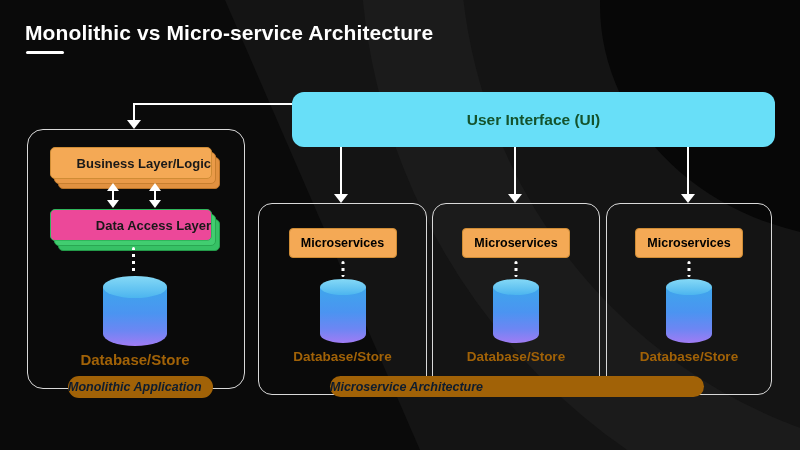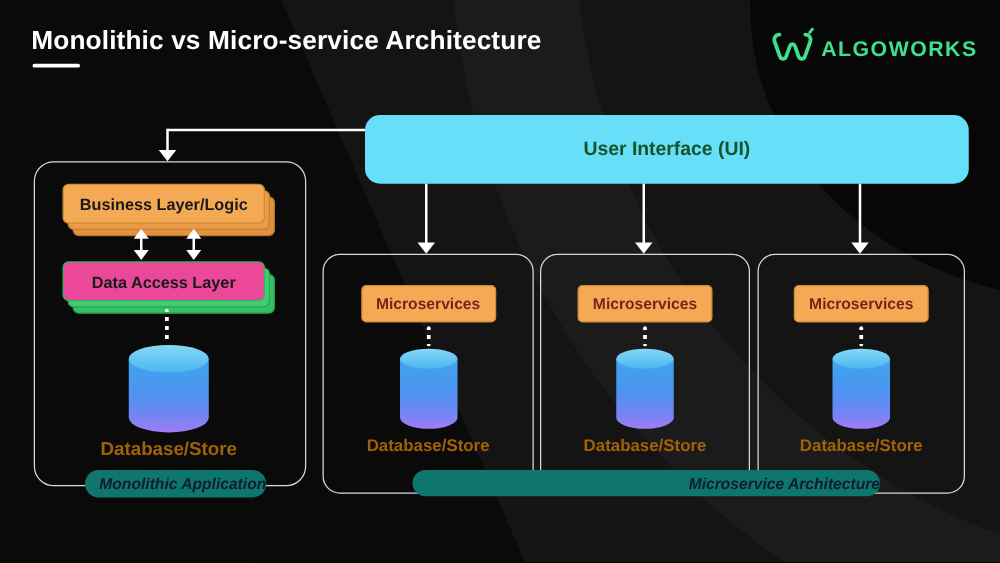--- a/index.html
+++ b/index.html
@@ -47,35 +47,35 @@
     width:3px; border-radius:2px;
     background:repeating-linear-gradient(to bottom, #fff 0 3px, transparent 3px 7px);
   }
   
   .panel{border:1.4px solid #d9d9d9; background:transparent;}
   .mono-panel{left:27px; top:129px; width:216px; height:258px; border-radius:16px;}
   .micro-panel{top:203px; height:190px; border-radius:14px;}
   
   .layer-box{
     position:absolute; width:160px; height:30px; border-radius:5px;
-    display:flex; align-items:center; justify-content:center;
+    display:flex; align-items:center; justify-content:flex-end;
   }
   .layer-box span{font-size:13px; font-weight:800; color:#191919;}
   .orange-main{background:#f4a955; border:1.5px solid #cf8c35;}
   .orange-b1{background:#ea9a48; border:1.5px solid #c87f2f;}
   .orange-b2{background:#e19140; border:1.5px solid #b87227;}
   .green-main{background:#ec4899; border:1.5px solid #2fb65b;}
   .green-b1{background:#41cd70; border:1.5px solid #29a852;}
   .green-b2{background:#36c165; border:1.5px solid #239a49;}
   
   .svc-box{
     width:106px; height:28px; background:#f4a955; border:1.5px solid #cf8c35;
     border-radius:4px; display:flex; align-items:center; justify-content:center;
   }
-  .svc-box span{font-size:12.5px; font-weight:800; color:#7f1d1d;}
+  .svc-box span{font-size:12.5px; font-weight:800; color:#000000;}
   
   .cyl{position:absolute;}
   .cyl-body{
     position:absolute; left:0; right:0; bottom:0;
     background:linear-gradient(180deg,#3ea6ec 0%, #4b94f1 45%, #6d86f3 75%, #a07cf4 100%);
   }
   .cyl-top{
     position:absolute; left:0; top:0; width:100%; border-radius:50%;
     background:linear-gradient(180deg,#85d9f6 0%, #4cb5ef 100%);
   }
@@ -83,45 +83,36 @@
   .cyl-lg .cyl-body{top:11px; border-radius:0 0 32px 32px / 0 0 12px 12px;}
   .cyl-lg .cyl-top{height:22px;}
   .cyl-sm{width:46px; height:64px;}
   .cyl-sm .cyl-body{top:8px; border-radius:0 0 23px 23px / 0 0 9px 9px;}
   .cyl-sm .cyl-top{height:16px;}
   
   .db-label{color:#a16207; font-weight:800; text-align:center;}
   .db-label.lg{font-size:15px;}
   .db-label.sm{font-size:13.5px;}
   .pill{
-    background:#0f766e; border-radius:11px; display:flex; align-items:center; justify-content:flex-end;
+    background:#a16207; border-radius:11px; display:flex; align-items:center; justify-content:flex-start;
     z-index:3;
   }
   .pill span{font-size:12.5px; font-style:italic; font-weight:600; color:#0e1c2e;}
 </style>
 </head>
 <body>
 
 <div class="stage">
 
   <div class="bg-band"></div>
   <div class="bg-ring"></div>
   <div class="bg-blob"></div>
 
   <div class="z title">Monolithic vs Micro-service Architecture</div>
   <div class="z title-underline"></div>
-  <div class="z logo">
-    <span>
-      <svg width="38" height="30" viewBox="0 0 40 32">
-        <path d="M10 6 C6.5 6 4.8 9 5.8 12 L10.2 24.5 C11.2 27.5 14.8 27.5 15.8 24.5 L18.6 16.5 C19.6 13.5 22.4 13.5 23.4 16.5 L26.2 24.5 C27.2 27.5 30.8 27.5 31.8 24.5 L36.2 12 C37.2 9 35.5 6 32 6" fill="none" stroke="#3fe08d" stroke-width="3.2" stroke-linecap="round"></path>
-        <line x1="35.8" y1="4.2" x2="38" y2="1.4" stroke="#3fe08d" stroke-width="2.6" stroke-linecap="round"></line>
-      </svg>
-    </span>
-    <span class="logo-text">ALGOWORKS</span>
-  </div>
 
   <div class="z ui-box">
     <span>User Interface (UI)</span>
   </div>
 
   <div class="z hline" style="left:134px; top:103px; width:158px;"></div>
   <div class="z vline" style="left:133px; top:103px; height:18px;"></div>
   <div class="z tri-down" style="left:127px; top:120px;"></div>
 
   <div class="z vline" style="left:340px; top:147px; height:48px;"></div>

